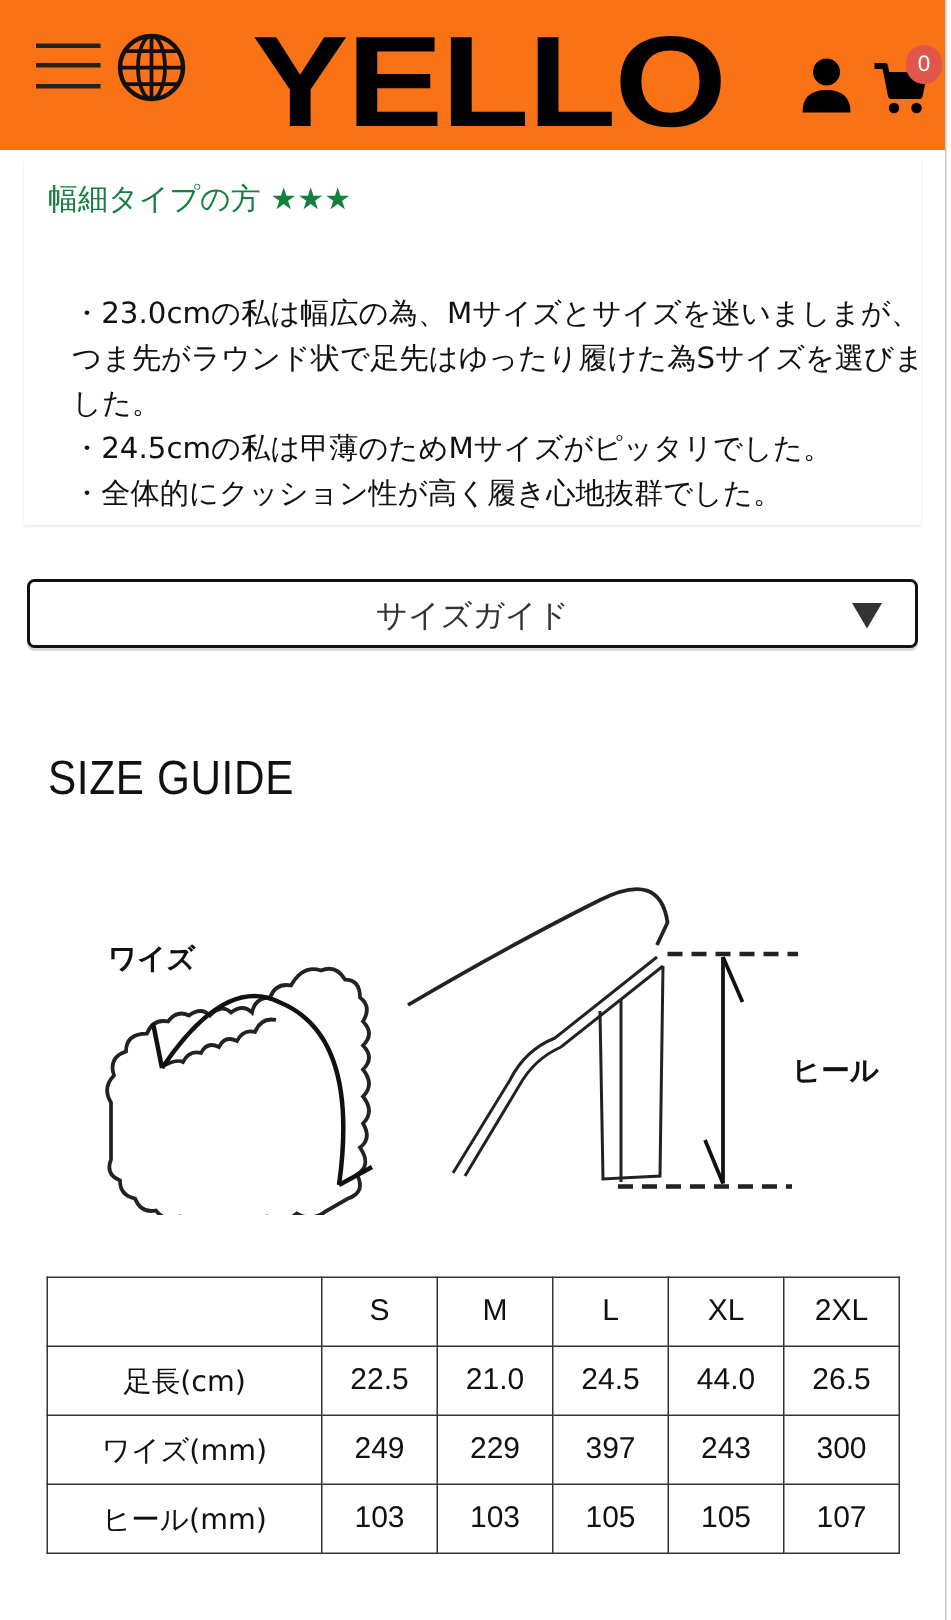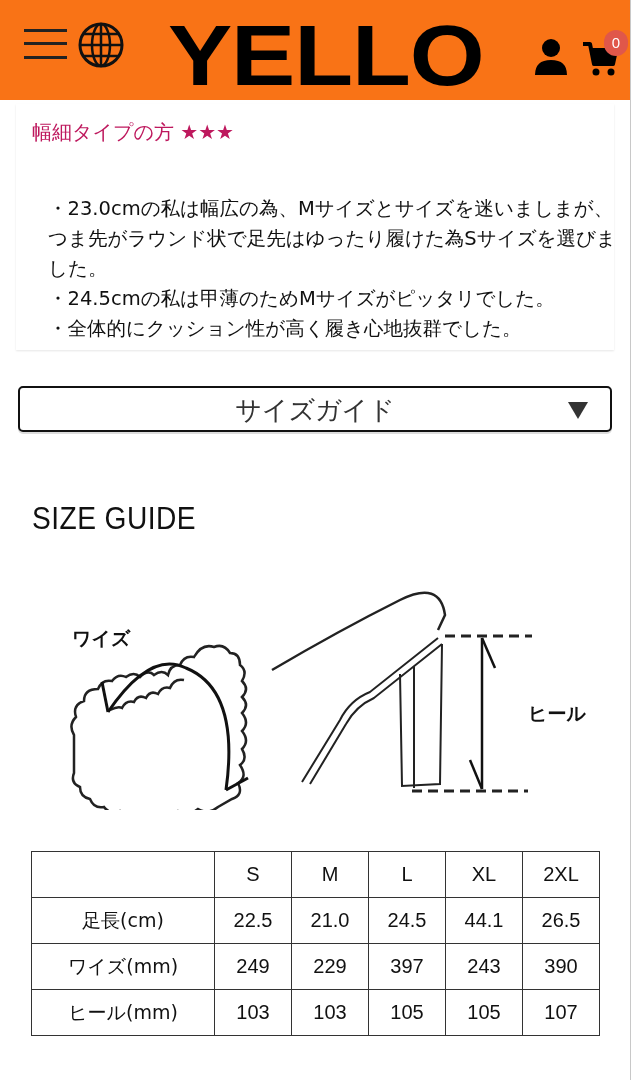--- a/index.html
+++ b/index.html
@@ -18,29 +18,29 @@
   .logo { position: absolute; left: 168px; top: 10px; height: 90px; font-family: "Liberation Sans", sans-serif;
           font-weight: bold; font-size: 86px; line-height: 90px; letter-spacing: -1px; color: #000; transform: scaleX(1.12); transform-origin: left center; }
   .user-icon { position: absolute; left: 532px; top: 38px; width: 38px; height: 38px; cursor: pointer; }
   .cart { position: absolute; left: 582px; top: 38px; width: 36px; height: 40px; cursor: pointer; }
   .cart-badge { position: absolute; left: 604px; top: 30px; width: 24px; height: 26px; border-radius: 13px;
                 background: #e0574a; color: #fff; font-size: 15px; line-height: 26px; text-align: center; font-family: "Liberation Sans", sans-serif; }
 
   
   .review-card { position: absolute; left: 16px; top: 104px; width: 598px; height: 246px;
                  background: #fff; box-shadow: 0 1px 2px rgba(0,0,0,0.10); }
-  .review-title { position: absolute; left: 16px; top: 14px; font-size: 20px; line-height: 28px; color: #be185d; }
+  .review-title { position: absolute; left: 16px; top: 14px; font-size: 20px; line-height: 28px; color: #15803d; }
   .review-body { position: absolute; left: 16px; top: 74px; width: 580px; font-size: 19.5px; line-height: 30px; color: #111; margin: 16px; padding: 0; list-style: none; }
   .review-body li { margin: 0; }
 
   
   .accordion { position: absolute; left: 18px; top: 386px; width: 594px; height: 46px;
                border: 2px solid #111; border-radius: 5px; box-sizing: border-box; background: #fff; cursor: pointer;
                box-shadow: 0 2px 0 #dcdcdc; }
-  .accordion-label { position: absolute; left: 0; right: 0; top: 10px; text-align: center; font-size: 26px; line-height: 24px; color: #333; }
+  .accordion-label { position: absolute; left: 0; right: 0; top: 10px; text-align: center; font-size: 21px; line-height: 24px; color: #333; }
   .accordion-arrow { position: absolute; right: 22px; top: 14px; width: 0; height: 0;
                      border-left: 10px solid transparent; border-right: 10px solid transparent; border-top: 17px solid #333; }
 
   
   .size-guide-title { position: absolute; left: 32px; top: 498px; font-family: "Liberation Sans", sans-serif; font-size: 32px;
                       line-height: 40px; color: #111; transform: scaleX(0.88); transform-origin: left center; letter-spacing: 0.5px; }
   .diagram { position: absolute; left: 40px; top: 570px; width: 590px; height: 240px; }
 
   
   .size-table { position: absolute; left: 31px; top: 851px; border-collapse: collapse; font-family: "Liberation Sans", sans-serif; }
@@ -135,30 +135,30 @@
     <td class="c">M</td>
     <td class="c">L</td>
     <td class="c">XL</td>
     <td class="c">2XL</td>
   </tr>
   <tr>
     <td class="rowhead">足長(cm)</td>
     <td class="c">22.5</td>
     <td class="c">21.0</td>
     <td class="c">24.5</td>
-    <td class="c">44.1</td>
+    <td class="c">44.0</td>
     <td class="c">26.5</td>
   </tr>
   <tr>
     <td class="rowhead">ワイズ(mm)</td>
     <td class="c">249</td>
     <td class="c">229</td>
     <td class="c">397</td>
     <td class="c">243</td>
-    <td class="c">390</td>
+    <td class="c">300</td>
   </tr>
   <tr>
     <td class="rowhead">ヒール(mm)</td>
     <td class="c">103</td>
     <td class="c">103</td>
     <td class="c">105</td>
     <td class="c">105</td>
     <td class="c">107</td>
   </tr>
 </tbody>

